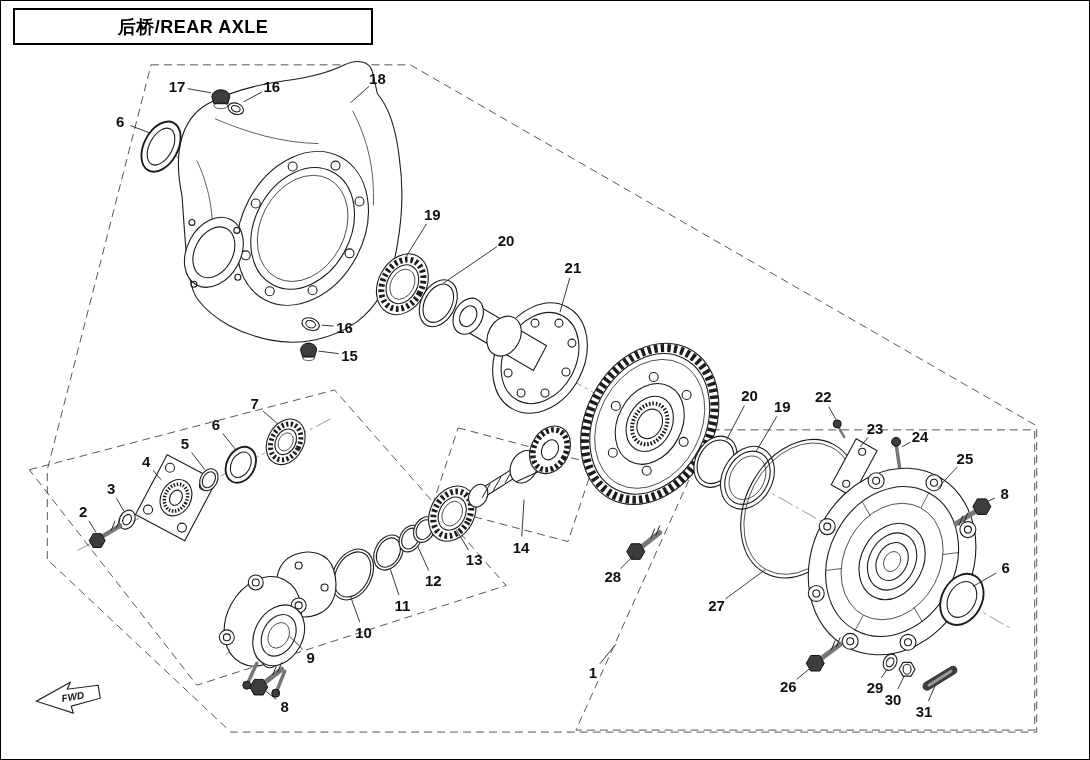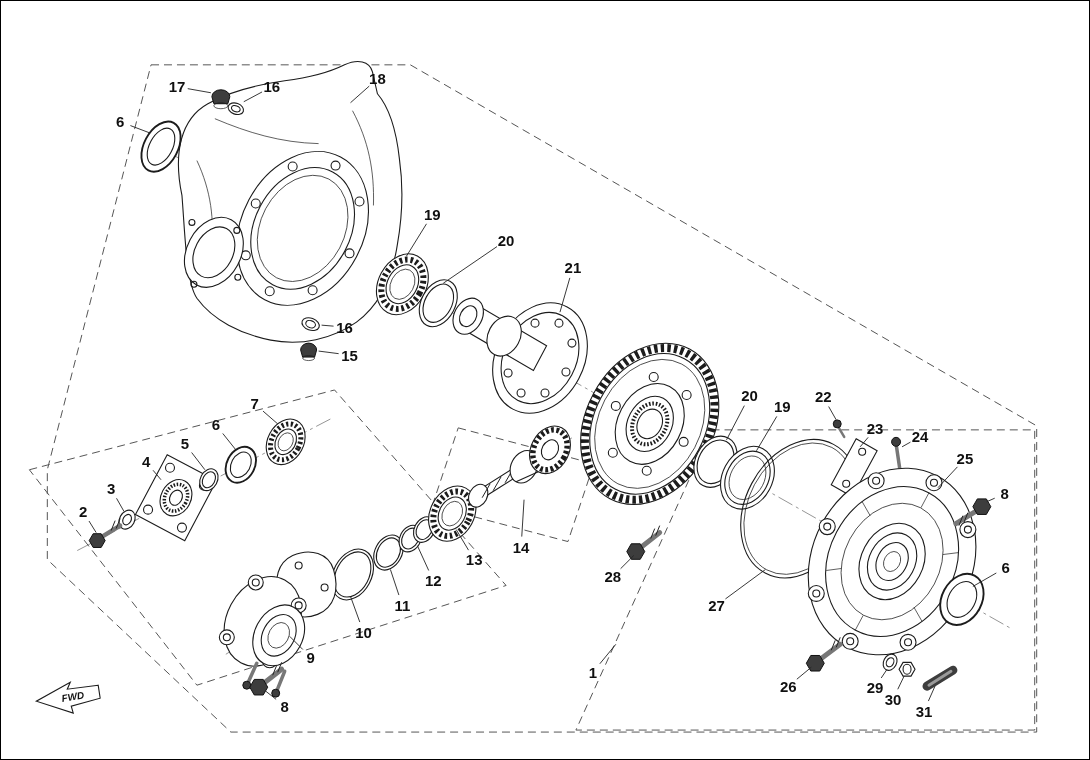--- a/index.html
+++ b/index.html
@@ -412,14 +412,17 @@
         <text x="876" y="693.5" class="callout">29</text>
         <line x1="898.7" y1="690.1" x2="905" y2="677" class="leader"></line>
         <text x="894" y="705.5" class="callout">30</text>
         <line x1="929.4" y1="701.9" x2="936" y2="687" class="leader"></line>
         <text x="925" y="717.5" class="callout">31</text>
         <line x1="275.4" y1="700.2" x2="265" y2="692" class="leader"></line>
         <text x="284" y="712.5" class="callout">8</text>
       </g>
 </svg>
 
-
+<div class="title-box">
+  <span>后桥/REAR AXLE</span>
 </div>
 
+</div>
+
 </body></html>

